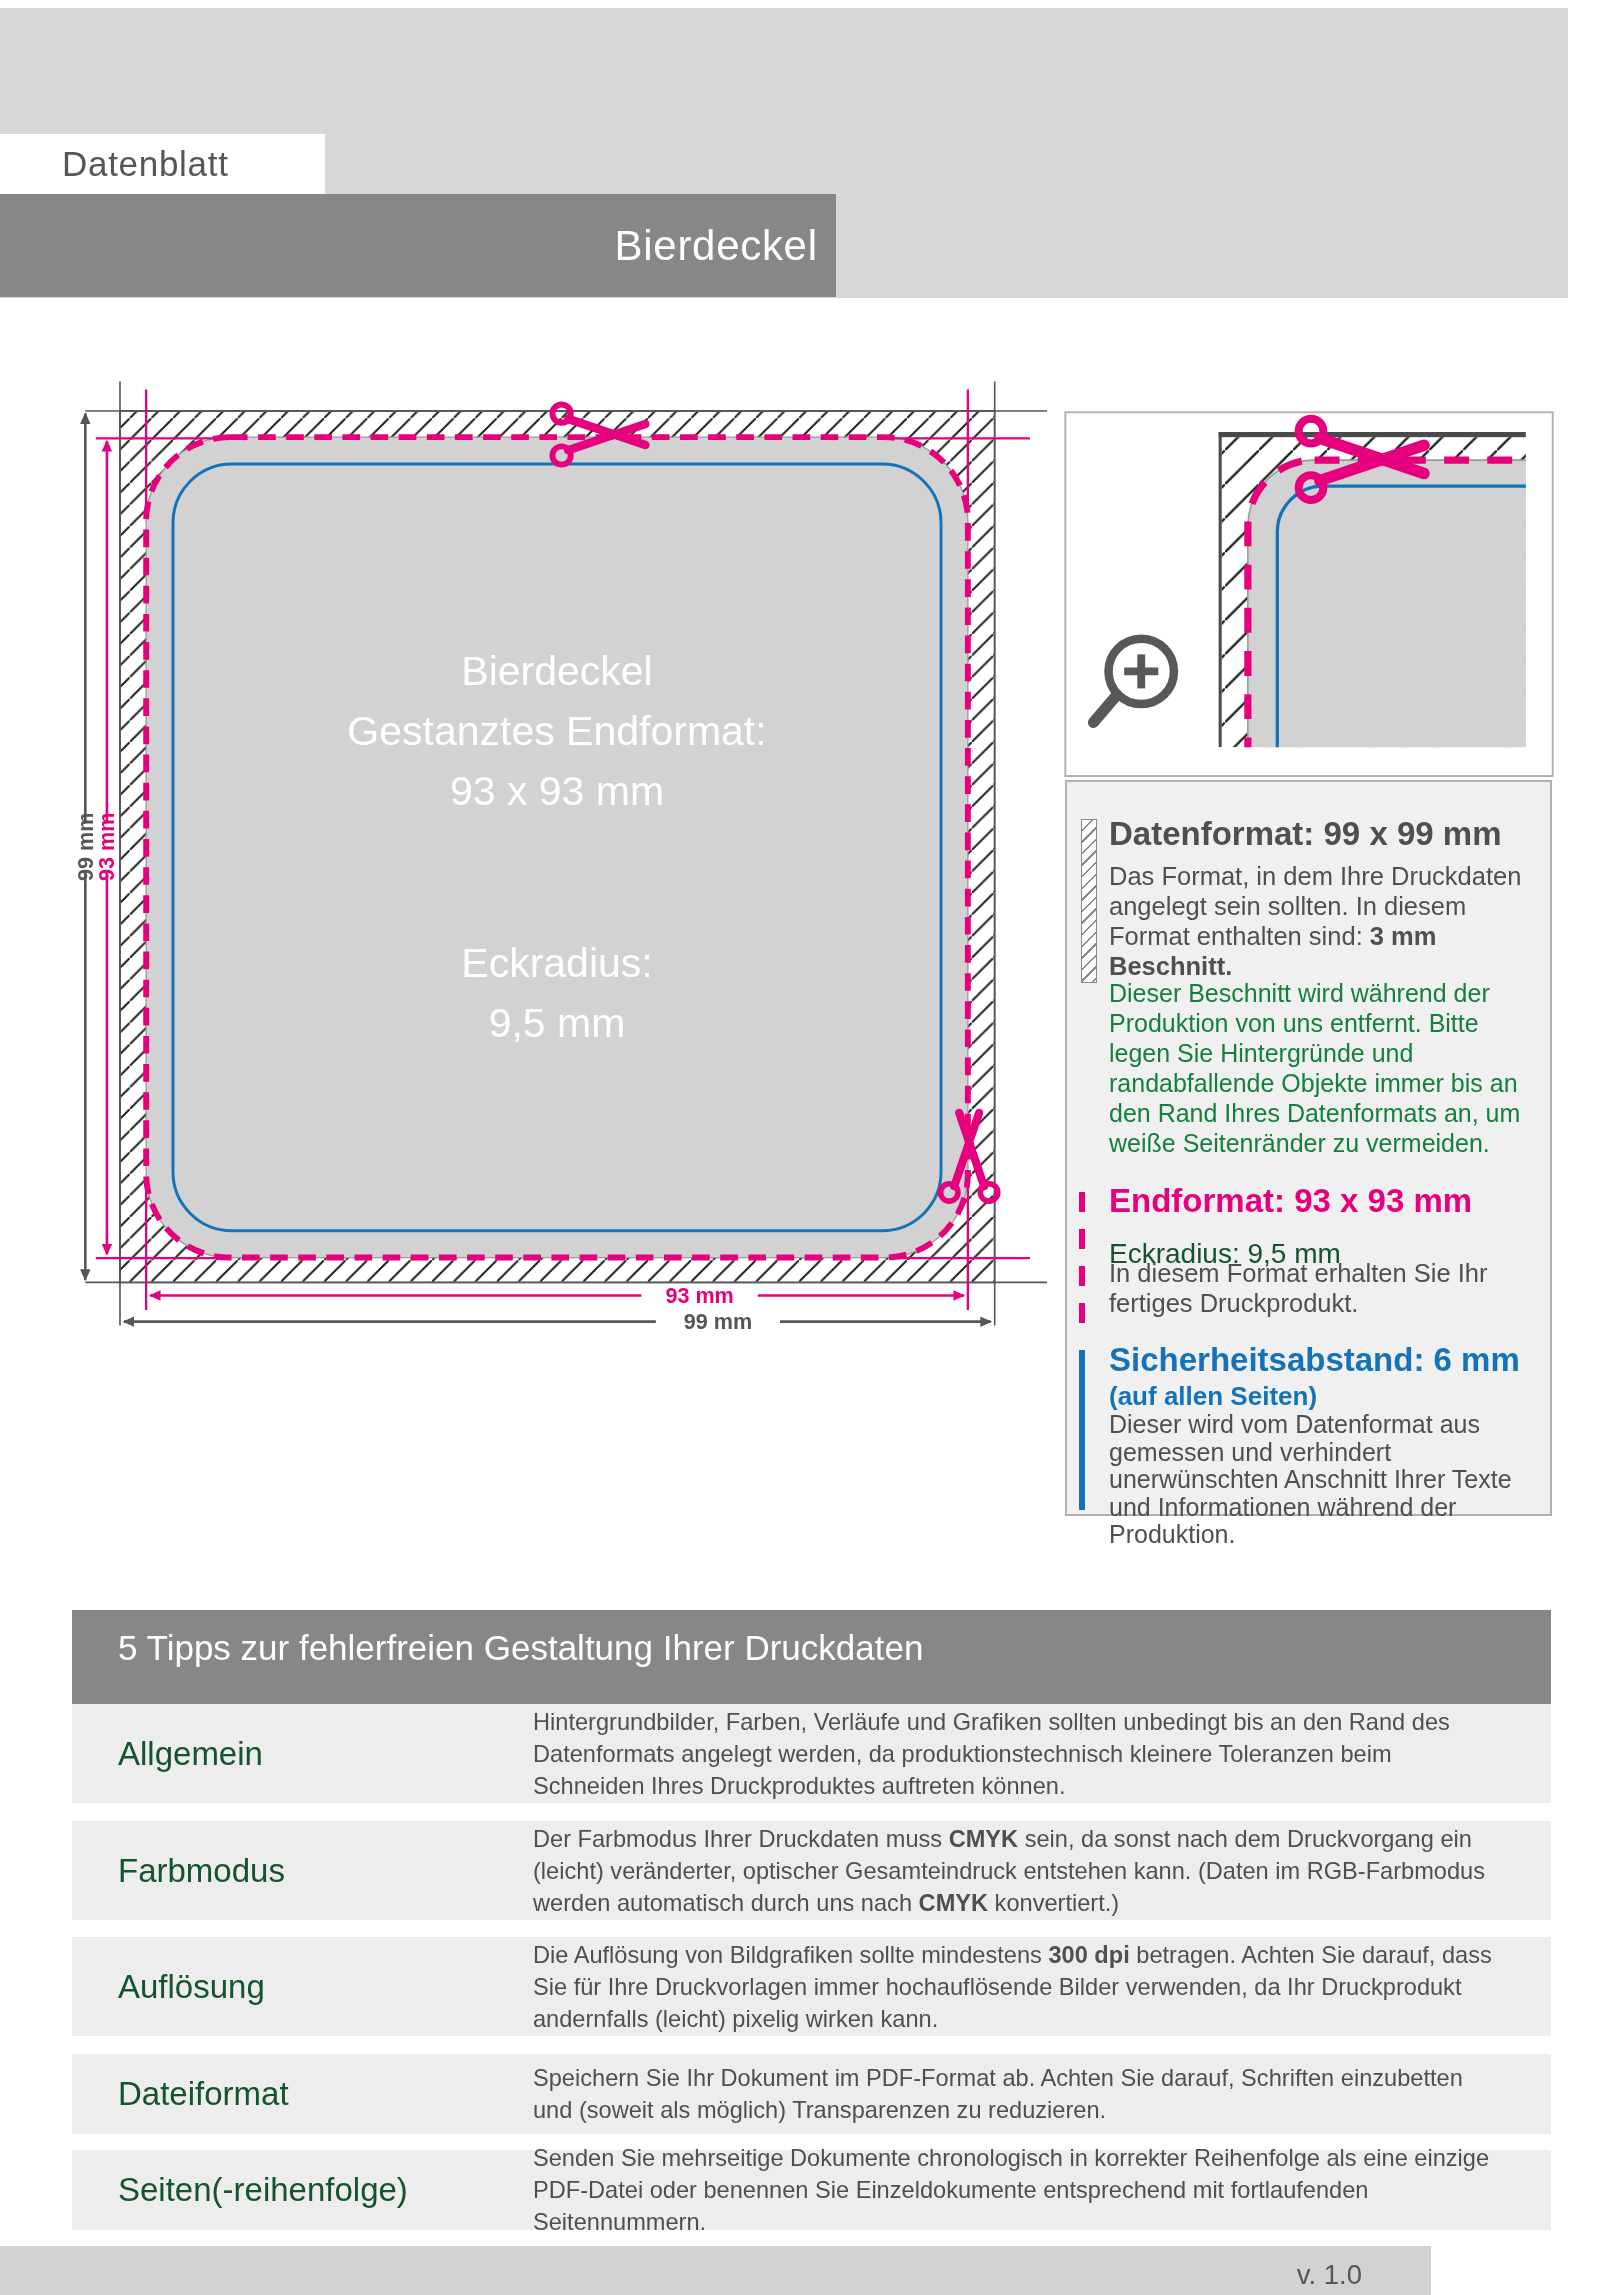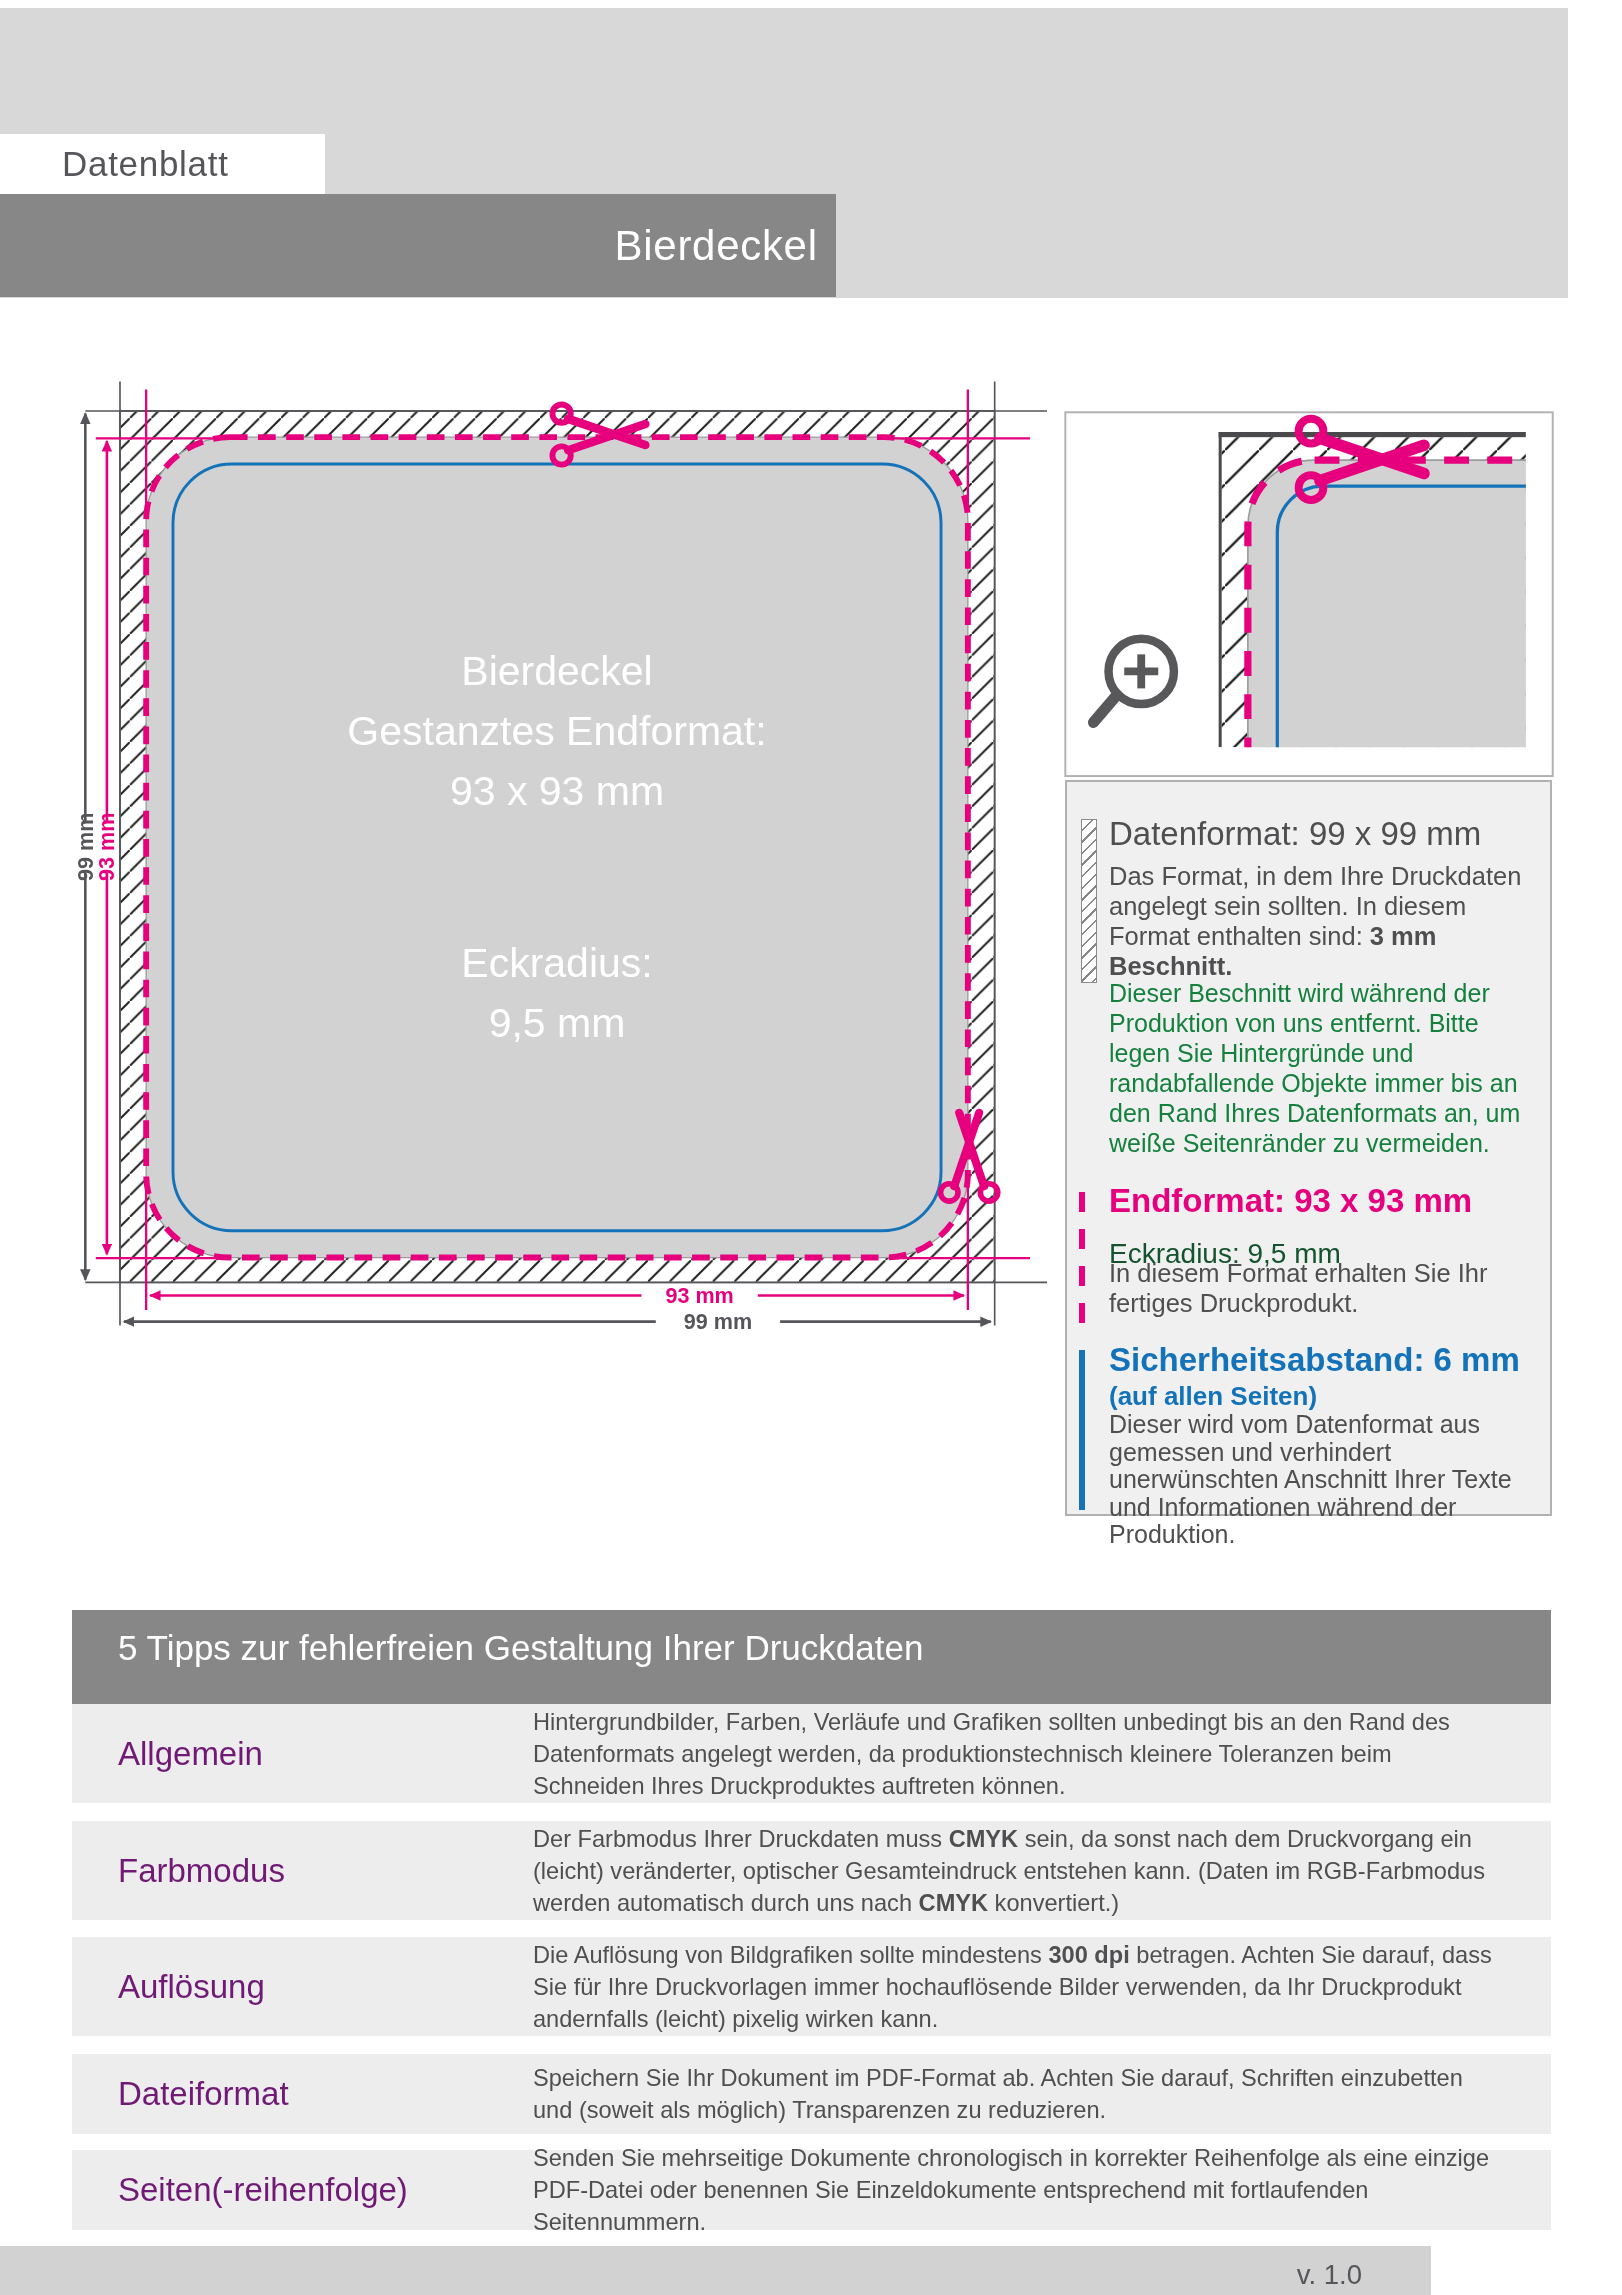--- a/index.html
+++ b/index.html
@@ -21,40 +21,40 @@
                 font-size:41px;line-height:60px;font-weight:300;}
   .ct1{top:633px;} .ct2{top:925px;}
 
   
   .info-box{left:1065px;top:772px;width:487px;height:736px;background:#f0f0f0;
             border:2px solid #b1b1b1;box-sizing:border-box;}
   .info-box .it{position:absolute;}
   .hatch-icon{left:14.4px;top:37px;width:15.7px;height:164px;background:
       repeating-linear-gradient(135deg,#ffffff 0 6.5px,#87878a 6.5px 8.2px);
       border:1.3px solid #8a8a8c;box-sizing:border-box;background-color:#fff;}
-  .df-title{left:42px;top:33px;font-size:33px;font-weight:400;color:#4f4f51;}
+  .df-title{left:42px;top:33px;font-size:33px;font-weight:700;color:#4f4f51;}
   .df-body{left:42px;top:79px;width:425px;font-size:25.5px;line-height:30px;color:#4f4f51;}
   .df-para2{left:42px;top:196px;width:425px;font-size:25px;line-height:30px;color:#15803d;}
   .ef-bar{left:11.8px;top:410px;width:6.5px;height:139px;background:
       repeating-linear-gradient(180deg,#e6007e 0 19.6px,transparent 19.6px 37px);}
   .ef-title{left:42px;top:400px;font-size:33px;font-weight:700;color:#e6007e;}
   .ef-radius{left:42px;top:456px;font-size:28px;color:#14532d;}
   .ef-body{left:42px;top:476px;width:425px;font-size:25.5px;line-height:30px;color:#4f4f51;}
   .si-bar{left:11.8px;top:568px;width:6.5px;height:160px;background:#1473b8;}
   .si-title{left:42px;top:559px;font-size:33px;font-weight:700;color:#1473b8;}
   .si-sub{left:42px;top:599px;font-size:26px;font-weight:700;color:#1473b8;}
   .si-body{left:42px;top:629px;width:432px;font-size:25px;line-height:27.5px;color:#4f4f51;}
 
   
   .tips-header{left:72px;top:1602px;width:1479px;height:95px;background:#878787;}
   .tips-header span{display:block;padding-left:46px;line-height:75px;font-size:35px;
                     font-weight:300;color:#ffffff;}
   .tip-row{left:72px;width:1479px;background:#ededed;}
   .tip-row .lbl{position:absolute;left:46px;top:0;height:100%;display:flex;align-items:center;
-                font-size:33px;font-weight:400;color:#701a75;}
+                font-size:33px;font-weight:400;color:#14532d;}
   .tip-row .dsc{position:absolute;left:461px;top:0;height:100%;width:968px;display:flex;
                 align-items:center;font-size:23.6px;line-height:32px;color:#4f4f51;}
   .r1{top:1696px;height:99px;} .r2{top:1813px;height:99px;} .r3{top:1929px;height:99px;}
   .r4{top:2046px;height:80px;} .r5{top:2142px;height:80px;}
 
   
   .footer-band{left:0;top:2238px;width:1431px;height:58px;background:#d2d2d2;}
   .footer-band span{display:block;text-align:right;padding-right:69px;line-height:58px;
                     font-size:27.5px;color:#55555a;}
   b{font-weight:700;}

